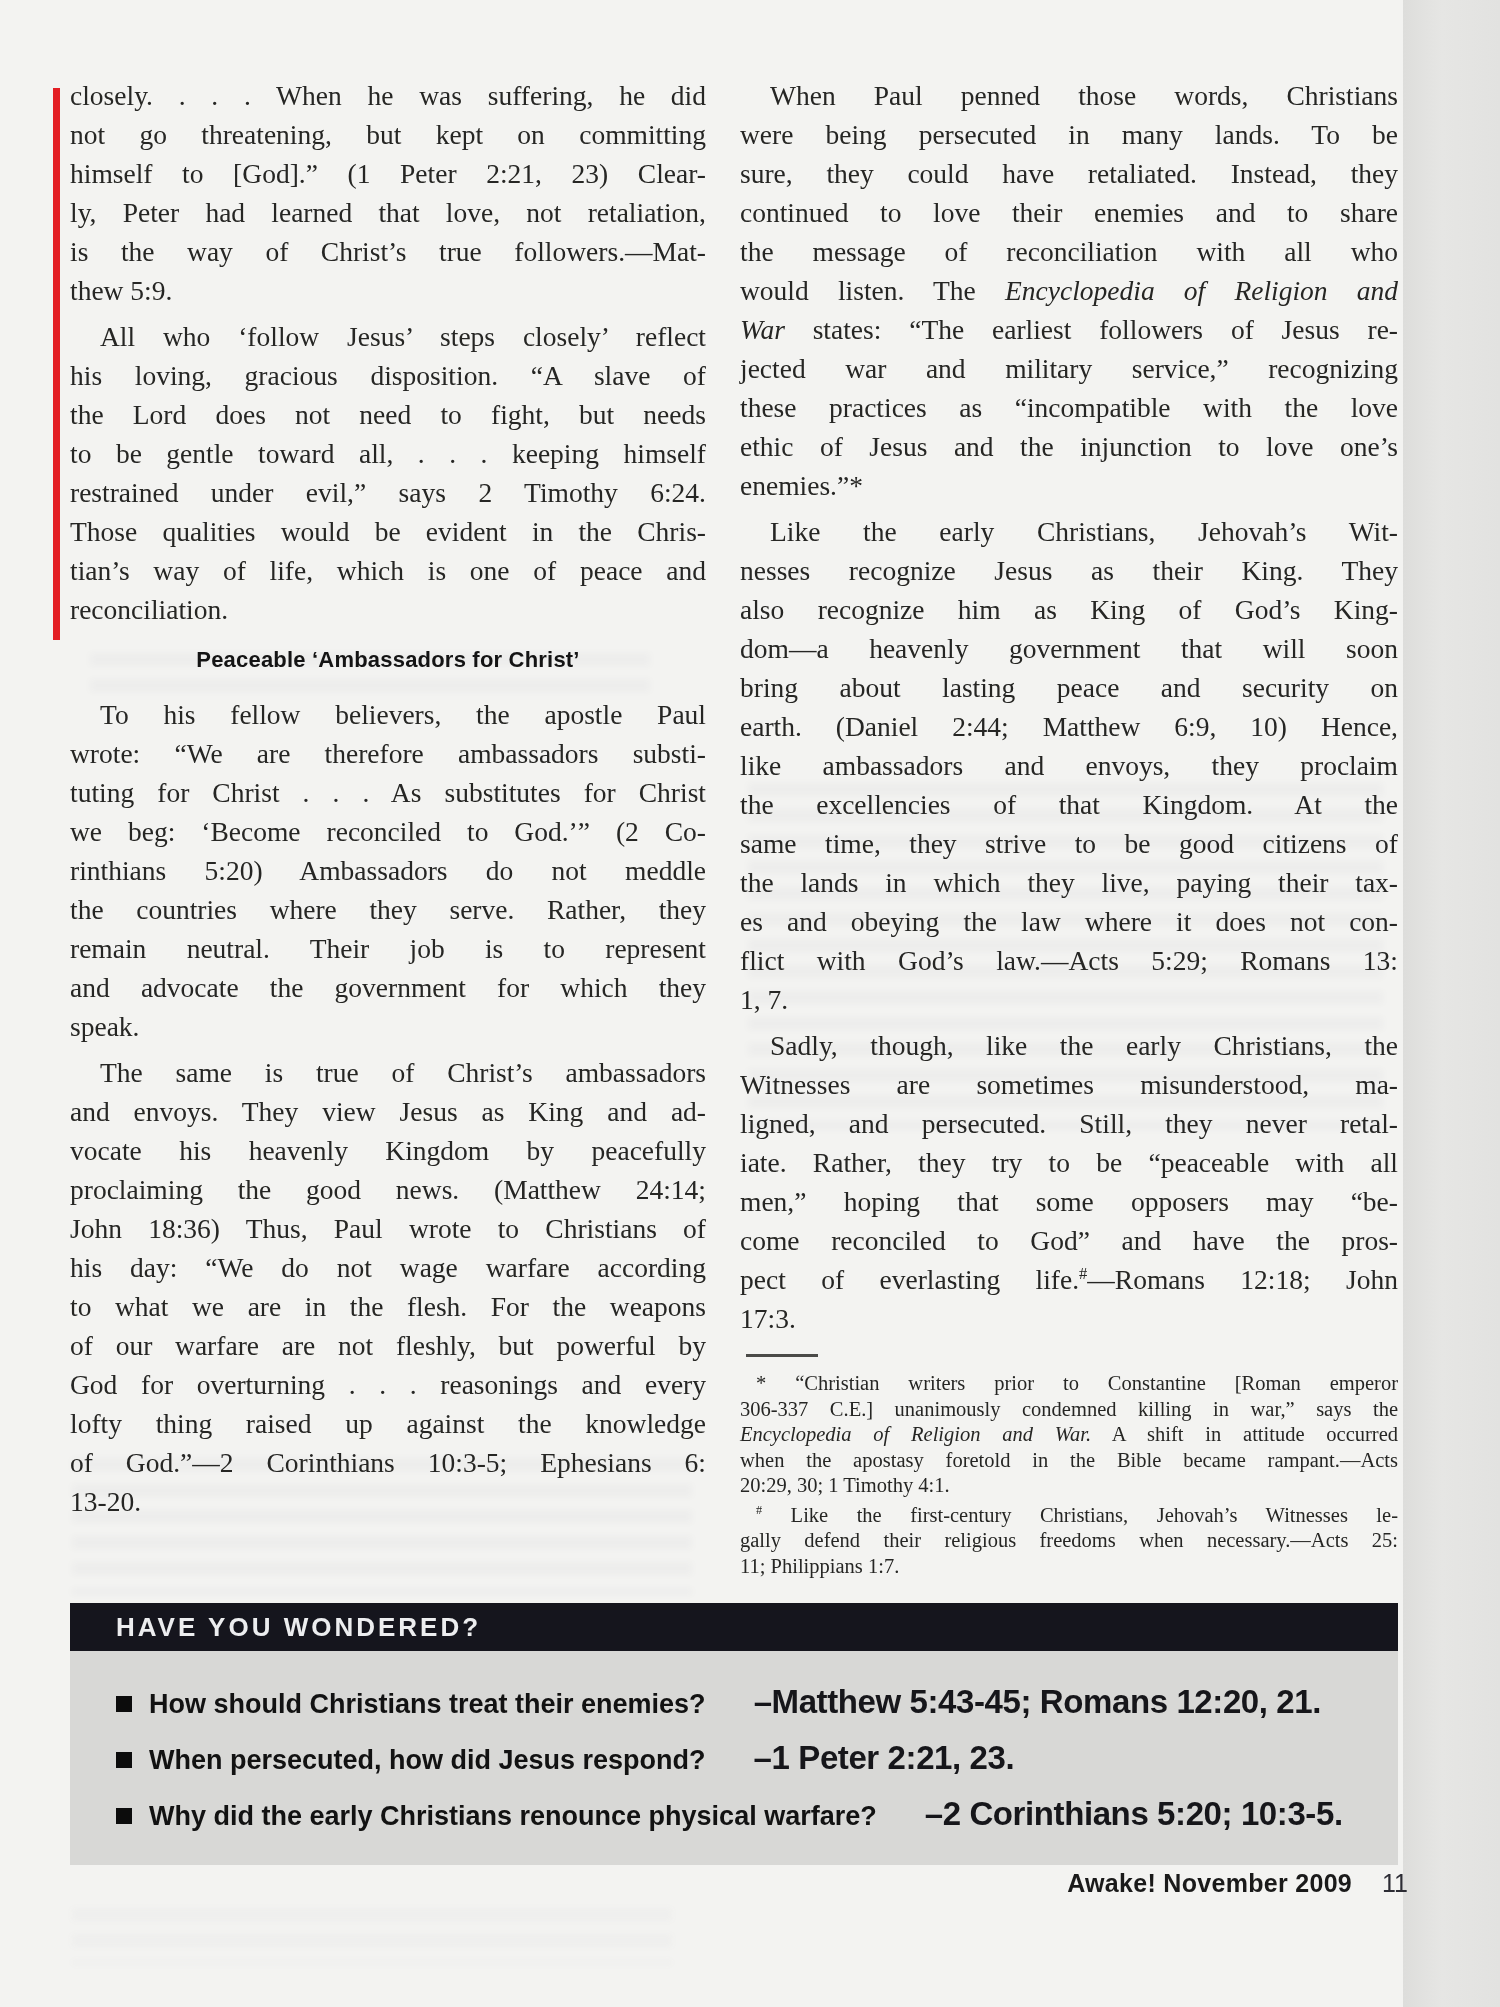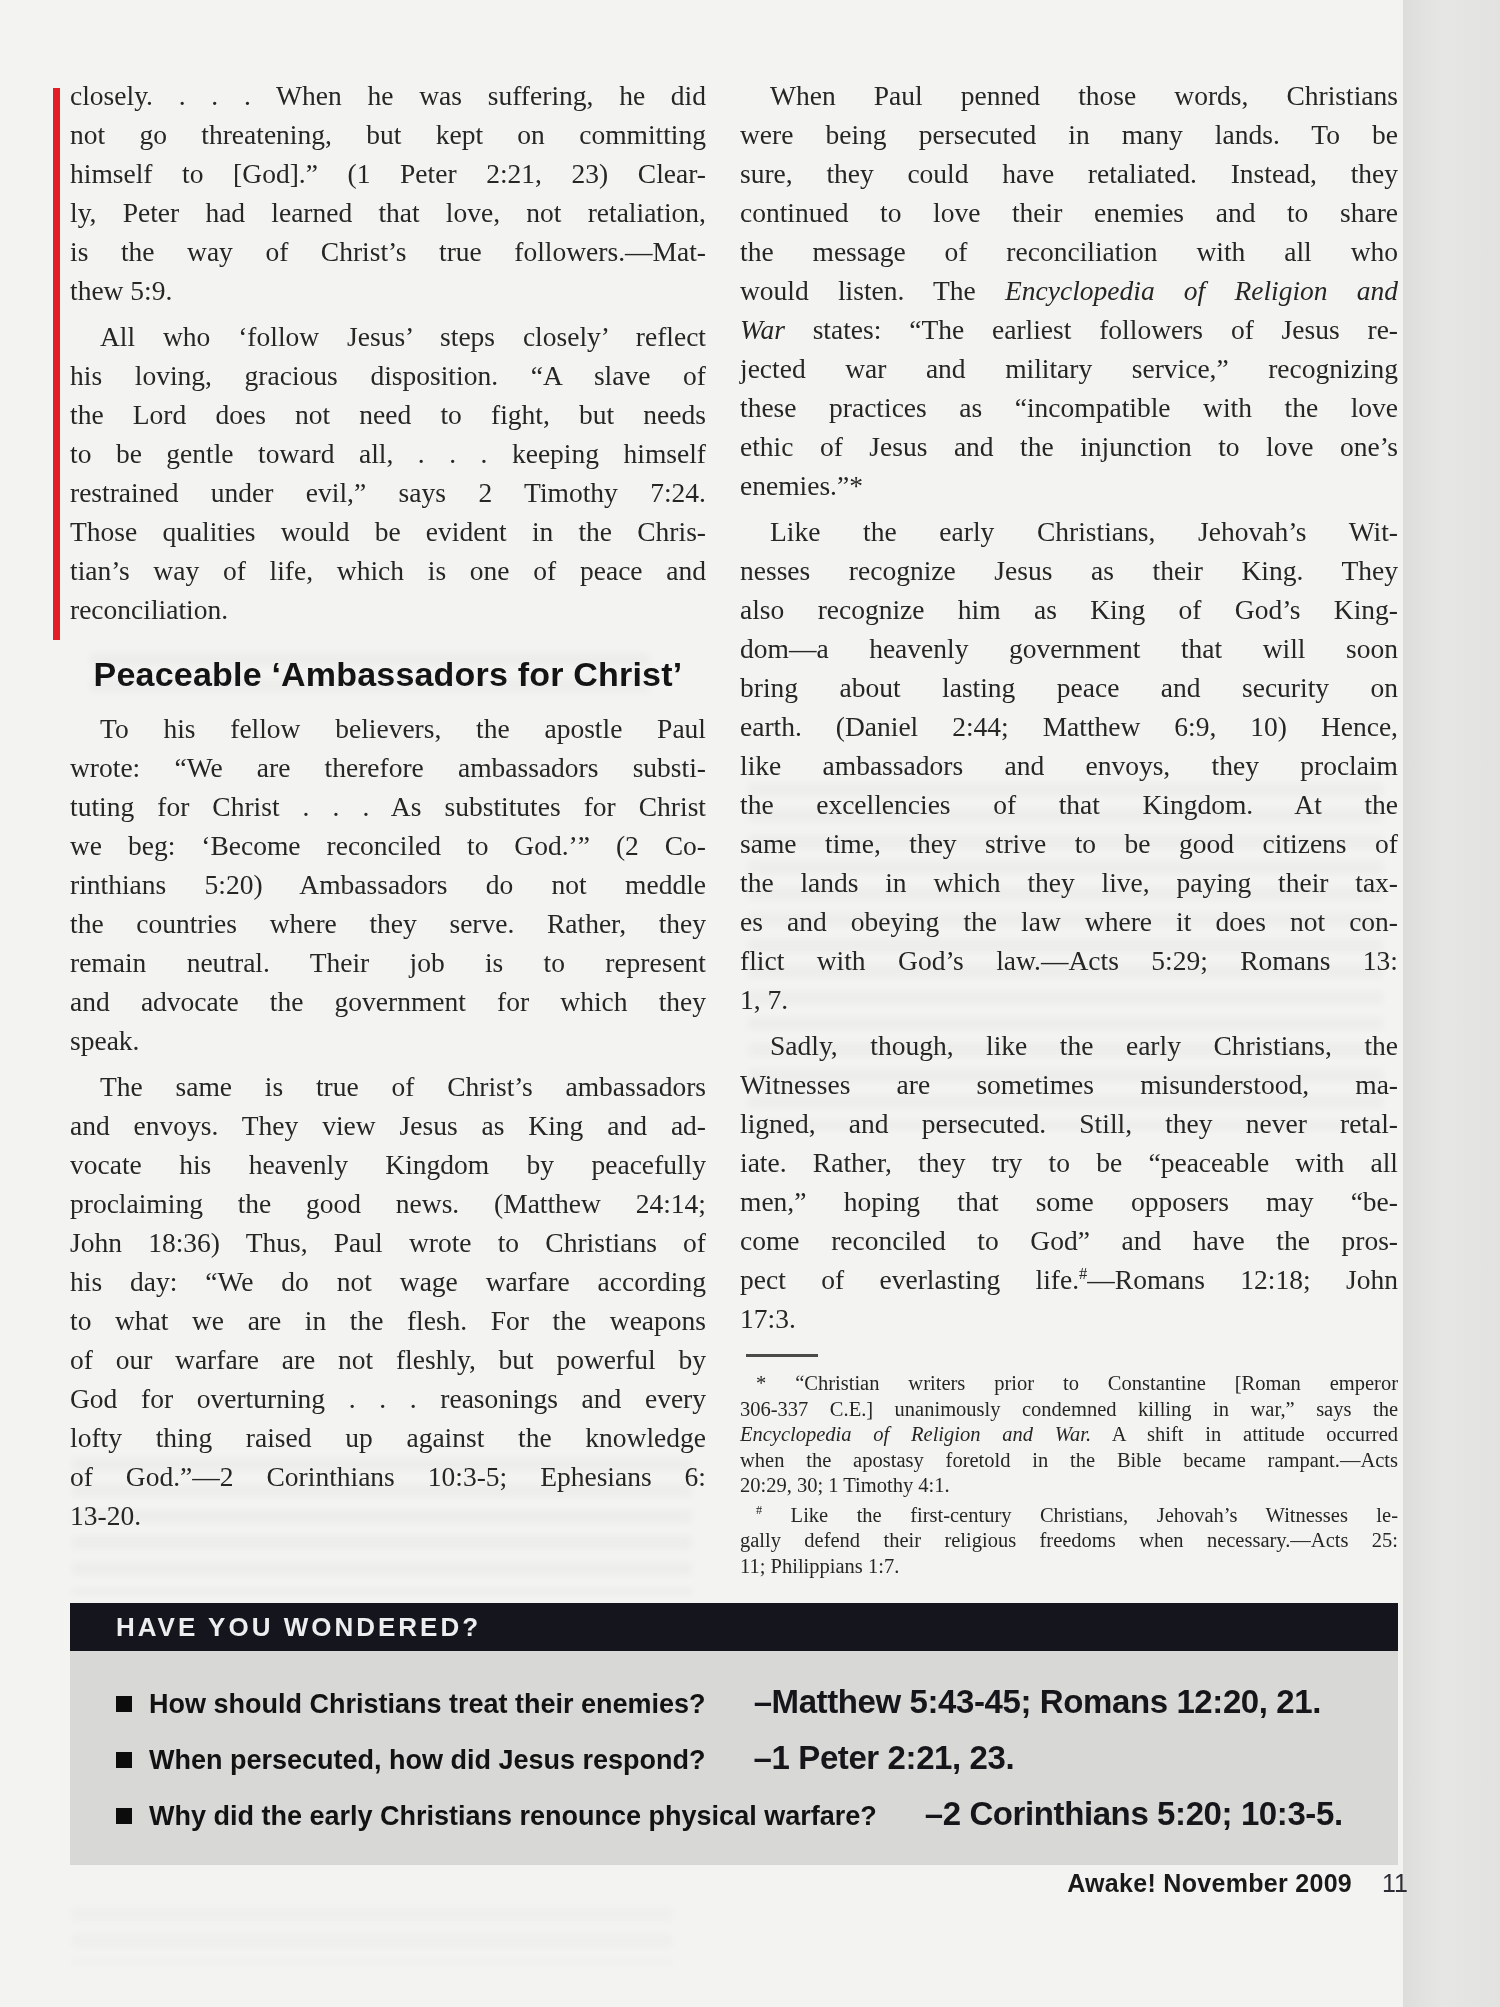--- a/index.html
+++ b/index.html
@@ -37,22 +37,22 @@
   .para{margin:0 0 7px 0;}
   .para.indent .line:first-child{text-indent:30px;}
   .line{
     text-align:justify;text-align-last:justify;
     white-space:normal;
   }
   .line.last{text-align-last:left;}
   sup{font-size:60%;vertical-align:super;line-height:0;}
   .col-heading{
     font-family:"Liberation Sans",sans-serif;font-weight:bold;
-    font-size:34px;line-height:30px;text-align:center;
-    margin:30px 0 20px 0;color:#141414;letter-spacing:.2px;
+    font-size:22px;line-height:30px;text-align:center;
+    margin:16px 0 20px 0;color:#141414;letter-spacing:.2px;
   }
   .fn-rule{
     width:72px;height:3px;background:#4a4a48;margin:16px 0 14px 6px;
   }
   .footnote{
     font-size:20.5px;line-height:25.5px;margin:0 0 4px 0;
   }
   .footnote .line:first-child{text-indent:16px;}
   .wondered-box{position:absolute;left:70px;top:1603px;width:1328px;}
   .wondered-header{
@@ -122,21 +122,21 @@
       <div class="line">himself to [God].” (1 Peter 2:21, 23) Clear-</div>
       <div class="line">ly, Peter had learned that love, not retaliation,</div>
       <div class="line">is the way of Christ’s true followers.—Mat-</div>
       <div class="line last">thew 5:9.</div>
     </div>
     <div class="para indent">
       <div class="line">All who ‘follow Jesus’ steps closely’ reflect</div>
       <div class="line">his loving, gracious disposition. “A slave of</div>
       <div class="line">the Lord does not need to fight, but needs</div>
       <div class="line">to be gentle toward all, . . . keeping himself</div>
-      <div class="line">restrained under evil,” says 2 Timothy 7:24.</div>
+      <div class="line">restrained under evil,” says 2 Timothy 6:24.</div>
       <div class="line">Those qualities would be evident in the Chris-</div>
       <div class="line">tian’s way of life, which is one of peace and</div>
       <div class="line last">reconciliation.</div>
     </div>
     <div class="col-heading">Peaceable ‘Ambassadors for Christ’</div>
     <div class="para indent">
       <div class="line">To his fellow believers, the apostle Paul</div>
       <div class="line">wrote: “We are therefore ambassadors substi-</div>
       <div class="line">tuting for Christ . . . As substitutes for Christ</div>
       <div class="line">we beg: ‘Become reconciled to God.’” (2 Co-</div>

